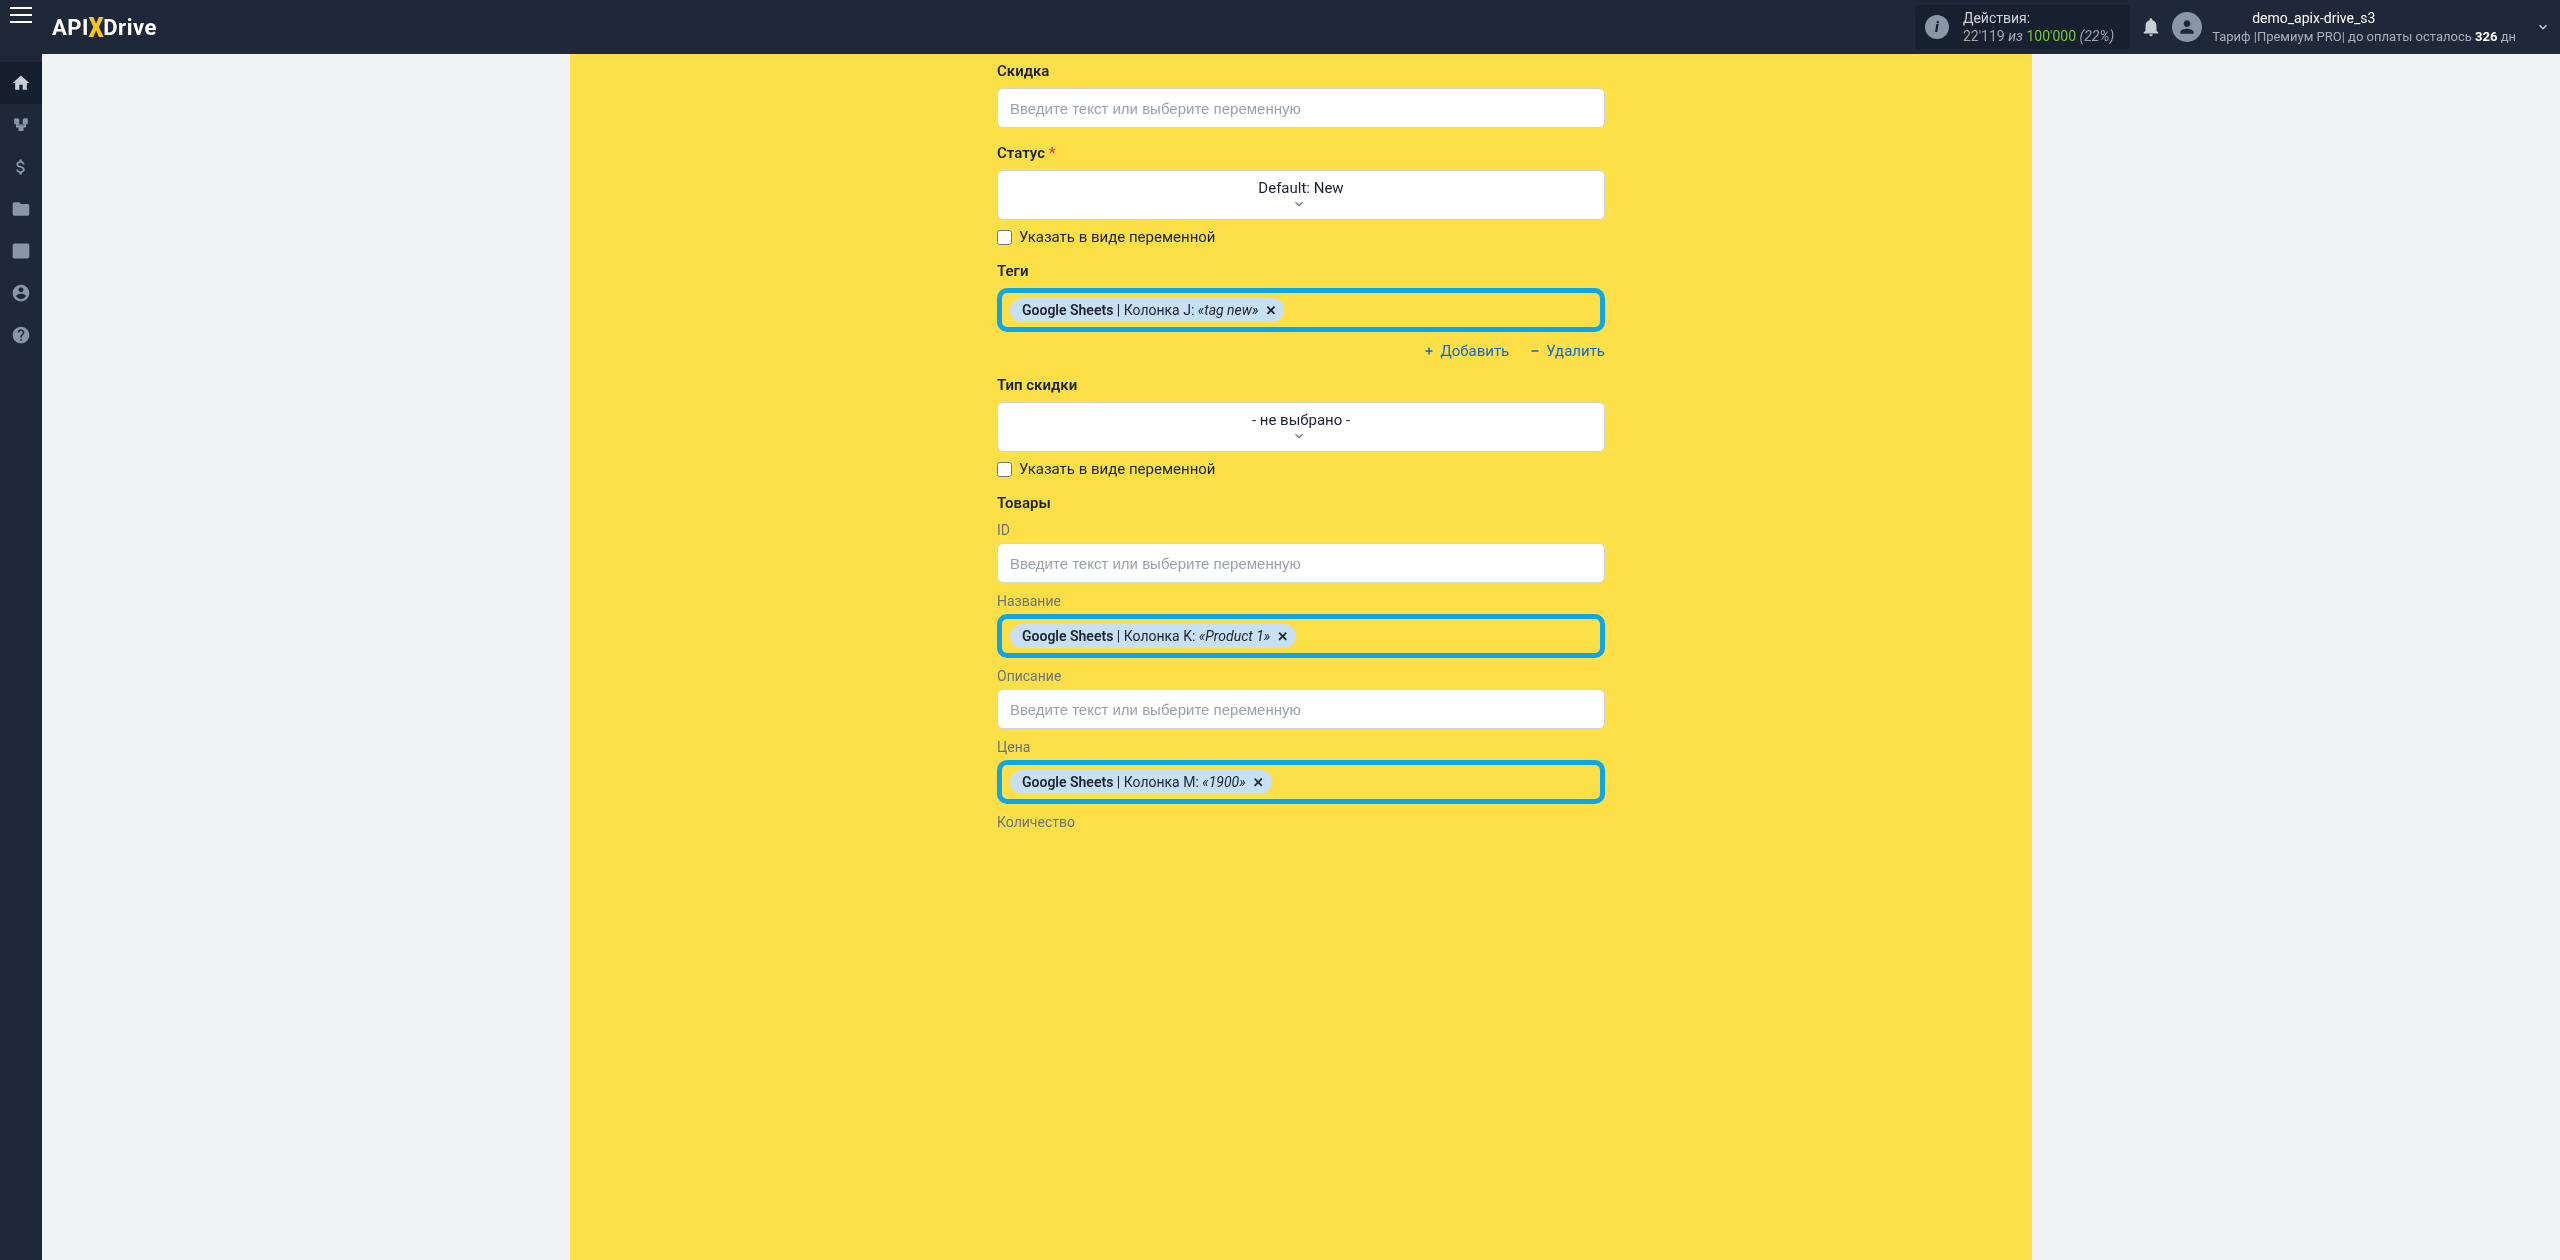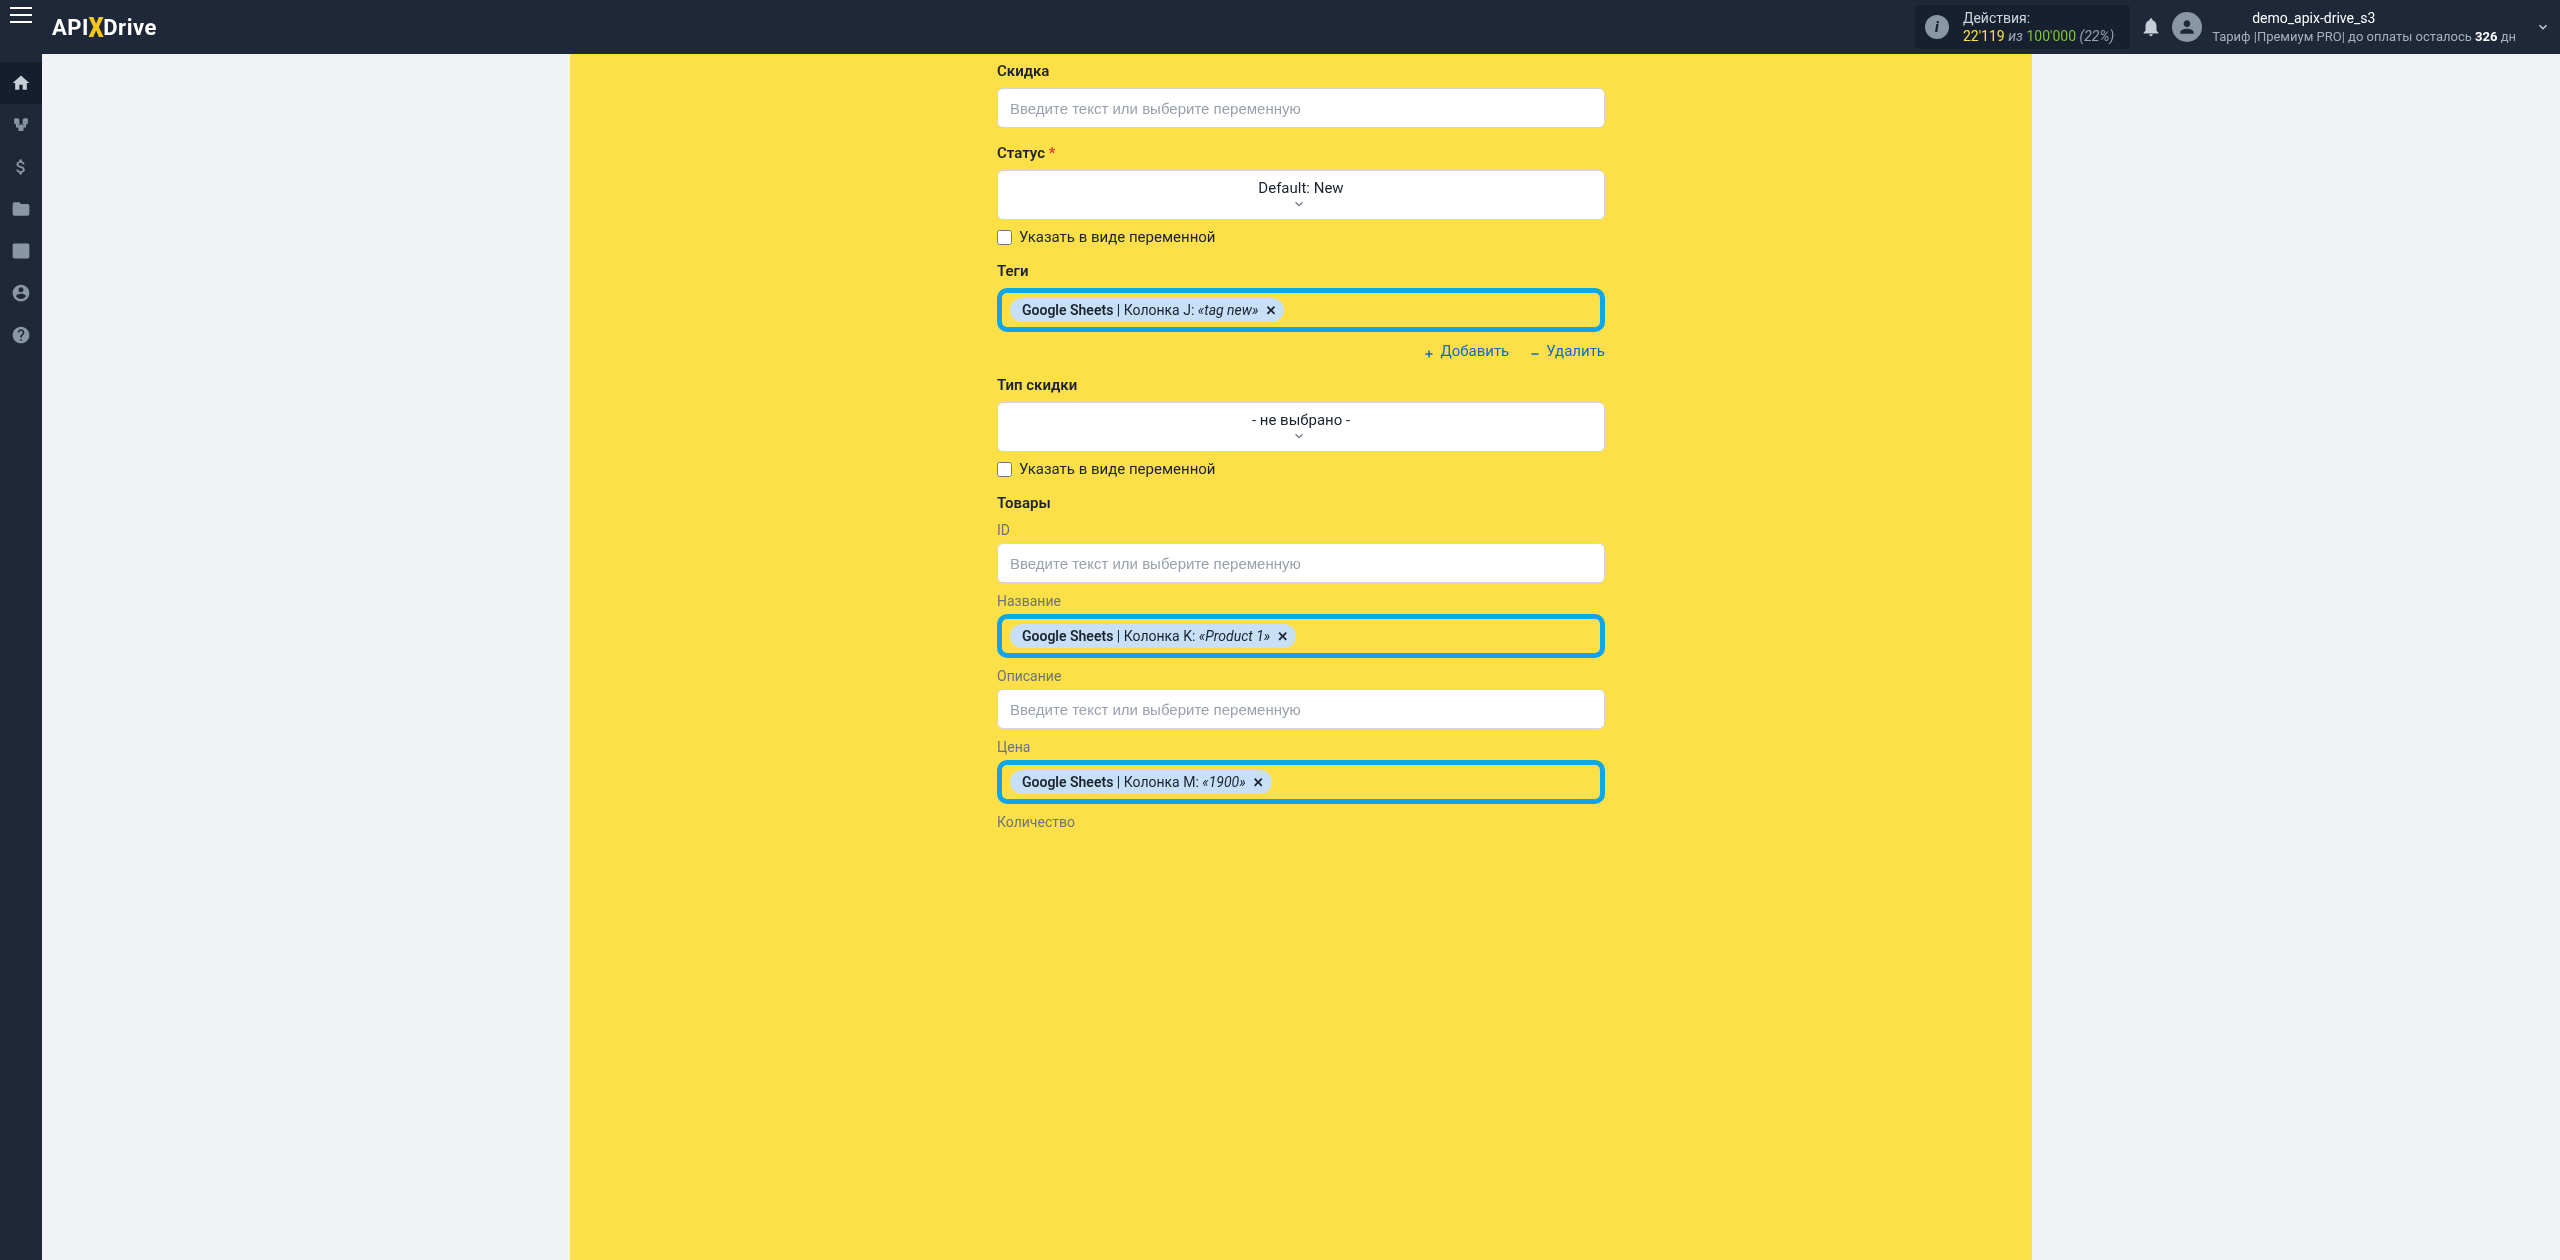--- a/index.html
+++ b/index.html
@@ -56,21 +56,21 @@
       background: #8a95a5;
       border-radius: 50%;
       display: flex; align-items: center; justify-content: center;
       color: #16202e;
       font-weight: 900;
       font-size: 14px;
       font-style: italic;
     }
     .actions-text { line-height: 1.3; font-size: 14px; }
     .actions-label { color: #d0d5dc; }
-    .actions-count { color: #fde047; }
+    .actions-count { color: #a3a3a3; }
     .actions-of { color: #a0a8b5; font-style: italic; }
     .actions-limit { color: #7fc241; }
     .actions-pct { color: #9aa3b0; font-style: italic; }
     
     .bell-icon, .user-icon {
       width: 22px; height: 22px; fill: #c8ced8;
       cursor: pointer;
     }
     
     .user-block { display: flex; align-items: center; gap: 10px; cursor: pointer; }
@@ -218,21 +218,21 @@
       display: flex;
       justify-content: flex-end;
       gap: 20px;
       margin-top: 10px;
       font-size: 15px;
     }
     .action-link {
       color: #1168d0;
       cursor: pointer;
       display: flex;
-      align-items: flex-end;
+      align-items: center;
       gap: 5px;
     }
     .action-link svg { width: 12px; height: 12px; fill: #1168d0; stroke: #1168d0; }
     
     .section-heading {
       font-size: 15px;
       font-weight: 600;
       color: #1a2230;
       margin-top: 10px;
       margin-bottom: 10px;

